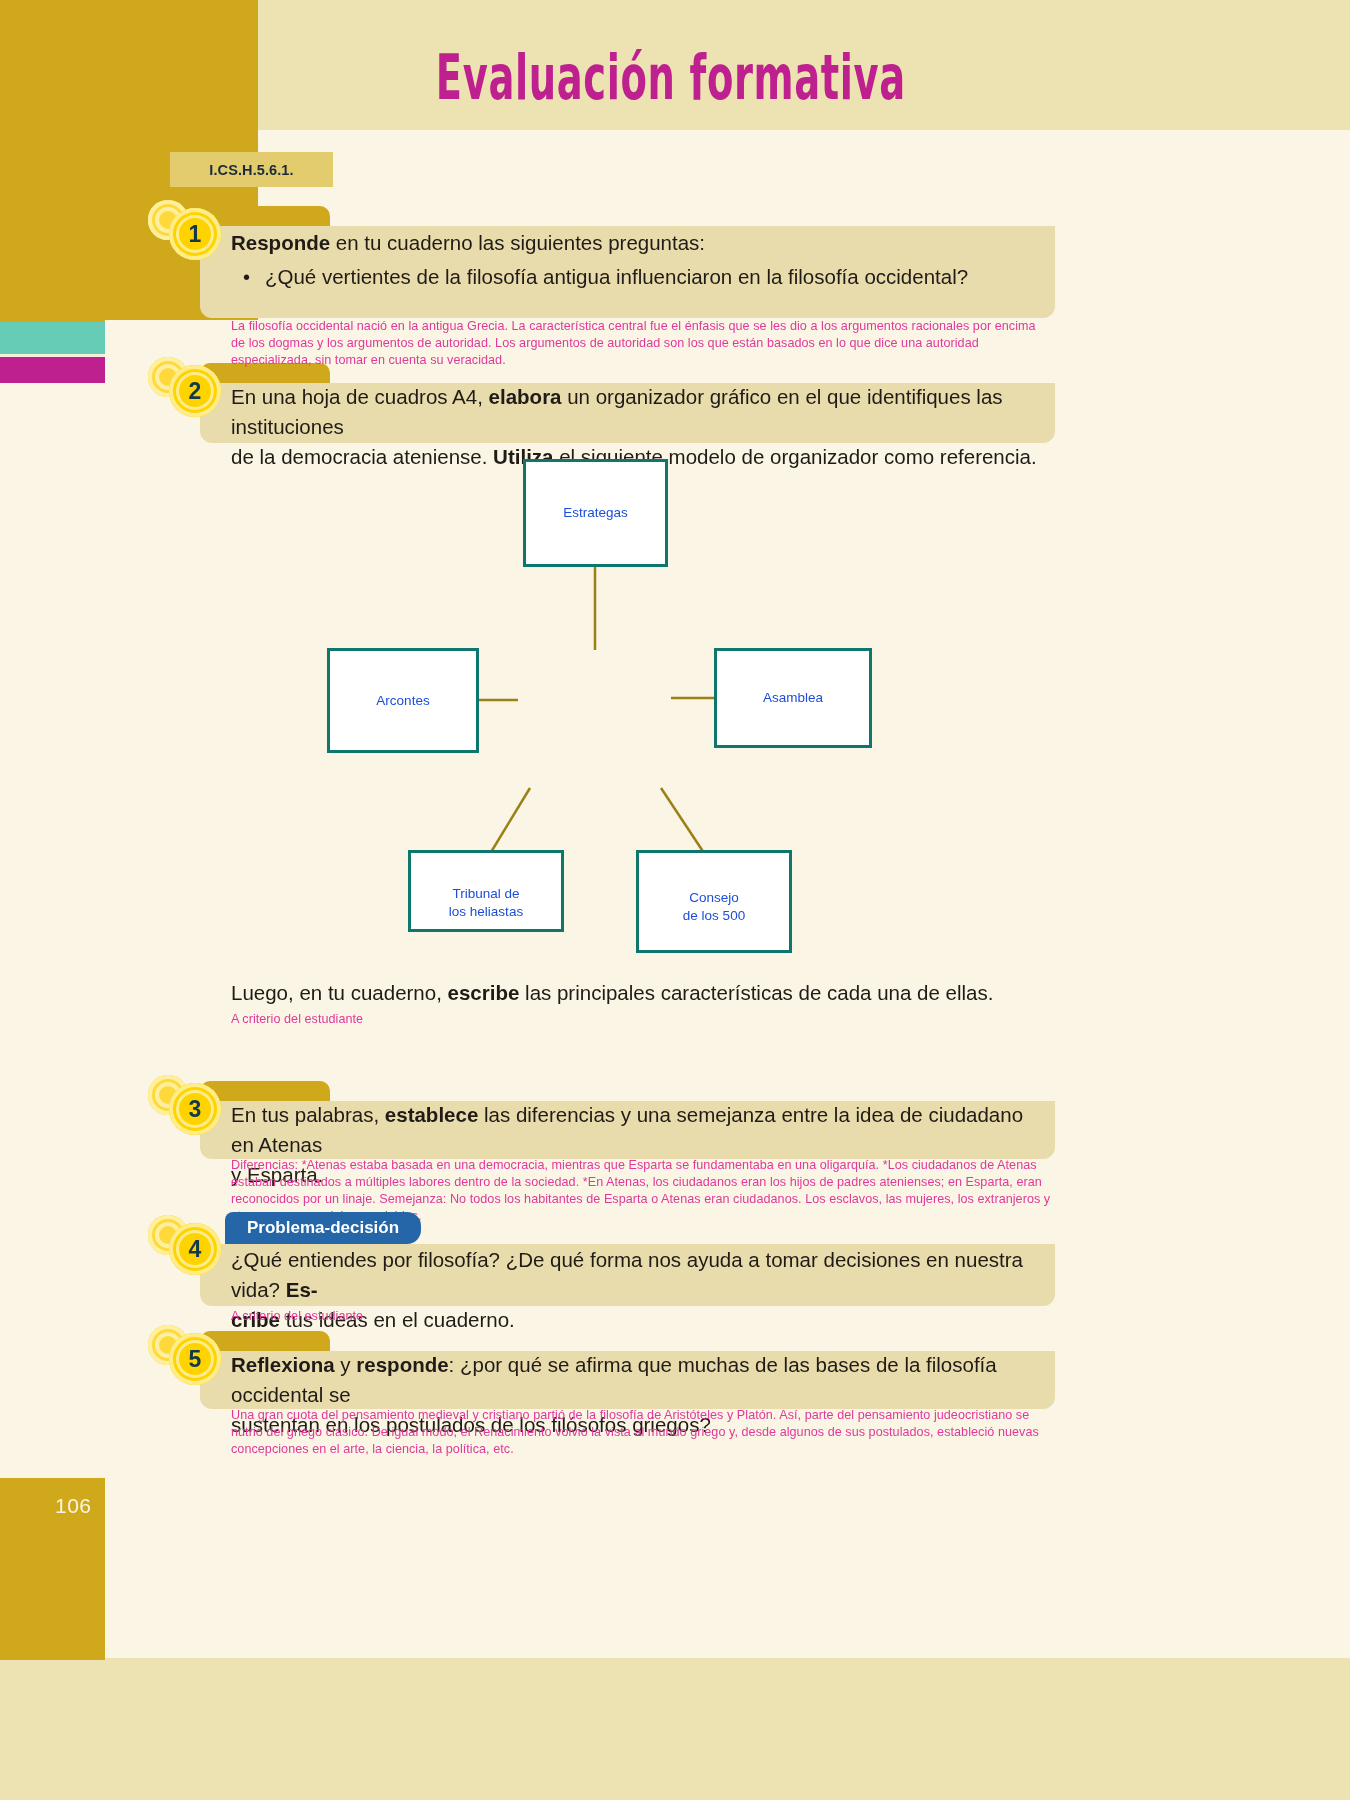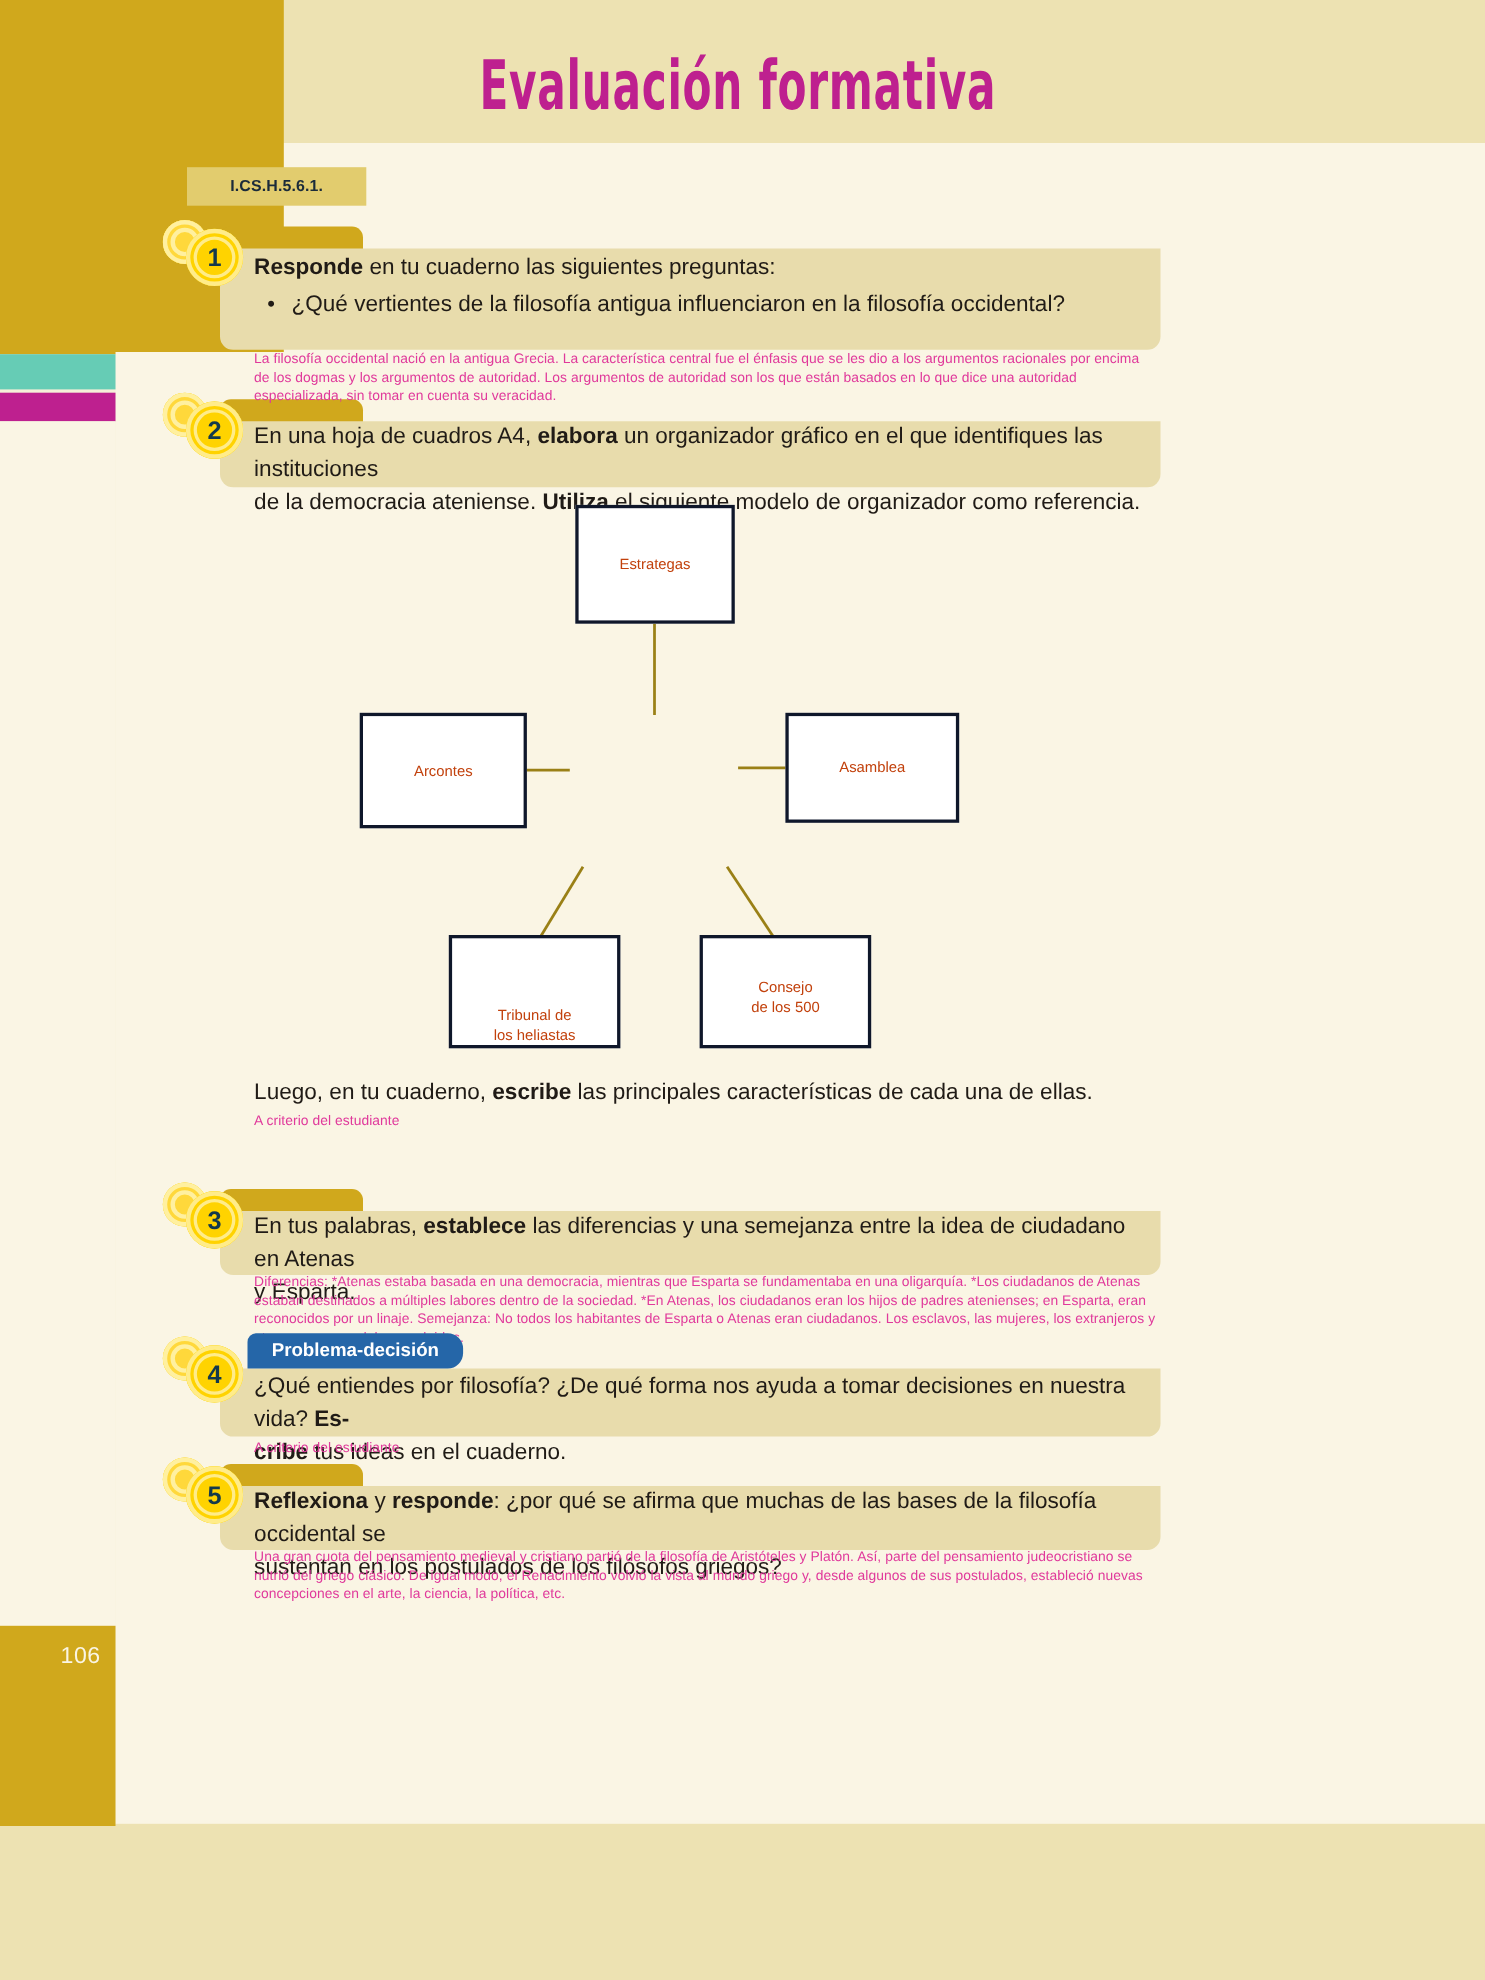--- a/index.html
+++ b/index.html
@@ -172,24 +172,24 @@
     font-size: 12.6px;
     line-height: 17px;
     letter-spacing: .05px;
   }
 
   
   .map { position: absolute; left: 105px; top: 450px; width: 1245px; height: 520px; z-index: 4; }
   .node {
     position: absolute;
     background: #FFFFFF;
-    border: 3px solid #0f172a;
+    border: 3px solid #0f766e;
     display: flex; align-items: center; justify-content: center;
     text-align: center;
-    color: #c2410c;
+    color: #1d4ed8;
     font-size: 13.5px;
     line-height: 18px;
     z-index: 3;
   }
   .node.center {
     background: #F9AE18;
     border: 4px solid #FAF5E4;
     color: #1B1408;
     font-weight: 700;
     font-size: 15.5px;
@@ -288,21 +288,21 @@
 
     <div class="node" style="left:222px; top:198px; width:152px; height:105px;">
       <span>Arcontes</span>
     </div>
 
 
     <div class="node" style="left:609px; top:198px; width:158px; height:100px;">
       <span>Asamblea</span>
     </div>
 
-    <div class="node" style="left:303px; top:400px; width:156px; height:103px; align-items:flex-end; padding-top:24px;">
+    <div class="node" style="left:303px; top:400px; width:156px; height:82px; align-items:center; padding-top:24px;">
       <div>
         <div>Tribunal de</div>
         <div>los heliastas</div>
       </div>
     </div>
 
     <div class="node" style="left:531px; top:400px; width:156px; height:103px; align-items:flex-start; padding-top:36px;">
       <div>
         <div>Consejo</div>
         <div>de los 500</div>

